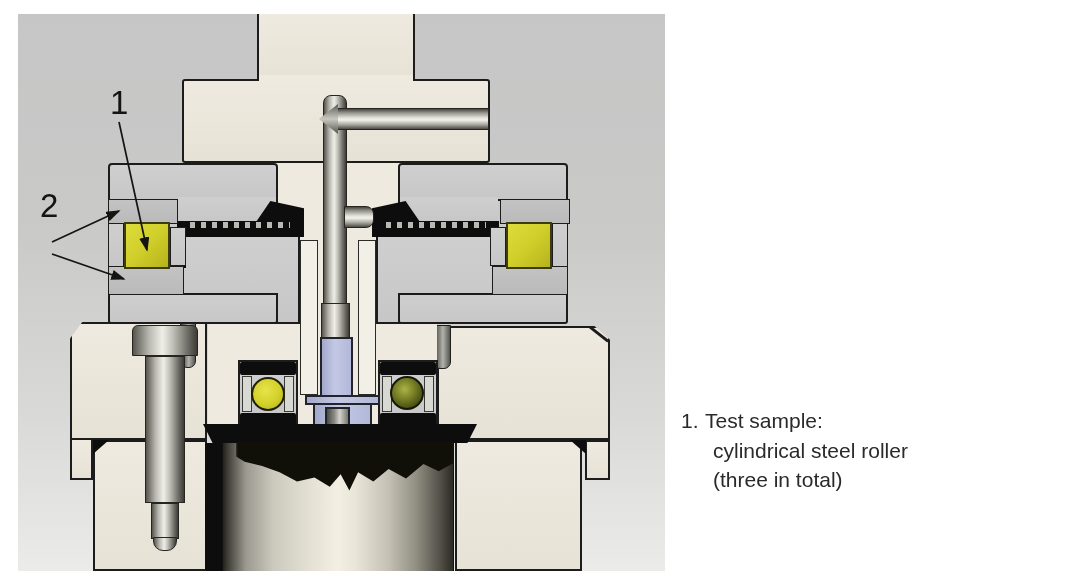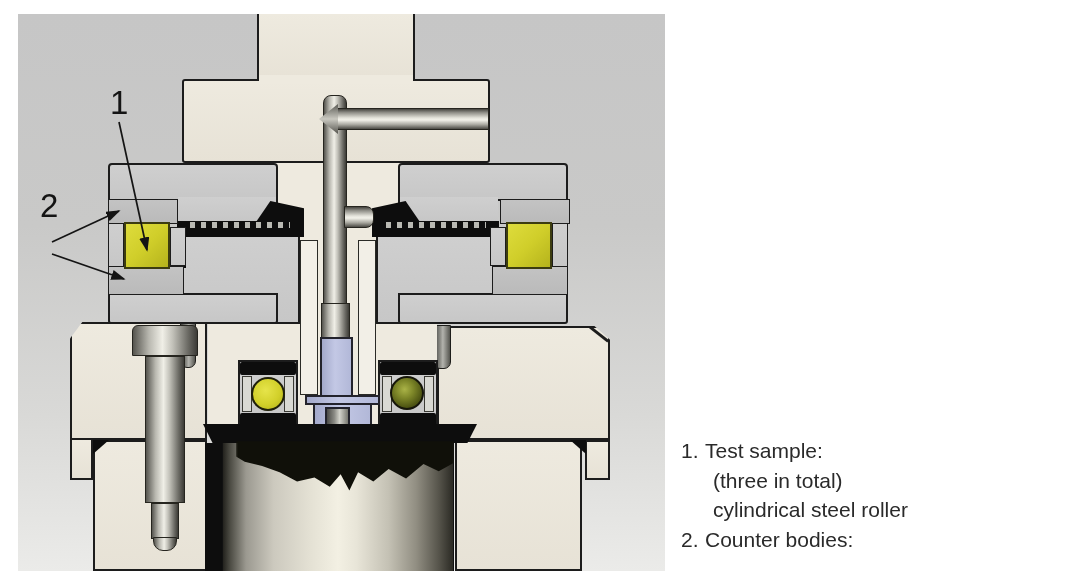--- a/index.html
+++ b/index.html
@@ -22,21 +22,21 @@
   .cage{background:#d9d9d3;border:1px solid #3a3a34;}
   .teeth{background:repeating-linear-gradient(90deg,#b9b9b3 0 5px,transparent 5px 11px);}
   .slot{background:linear-gradient(90deg,#4a4a46,#8b8b85 35%,#d3d3cb 60%,#77776f);border:2px solid #23232c;}
   .rollerC{border-radius:50%;background:radial-gradient(circle at 42% 38%,#e6e44a,var(--roller-yellow,#d2d02a) 55%,#b0ae18 100%);border:2px solid #20200a;}
   .sphere{border-radius:50%;background:radial-gradient(circle at 42% 38%,#aab347 0%,#7d8628 35%,var(--sphere-olive,#4e5513) 70%,#343a0a 100%);border:2px solid #16160a;}
   .cyl{background:linear-gradient(90deg,#23221d 0%,#4b4a42 3%,#9b9990 10%,#ccc9be 22%,#e4e1d4 38%,#f3f0e3 50%,#e8e5d8 58%,#c4c1b4 72%,#918e82 84%,#55534a 94%,#2b2a24 100%);border-left:1px solid #111;border-right:1px solid #111;}
   .smudge{background:#101009;filter:blur(1.3px);
     clip-path:polygon(0 0,100% 0,100% 42%,93% 58%,86% 44%,78% 72%,70% 54%,63% 78%,56% 60%,52% 95%,48% 64%,43% 88%,36% 70%,28% 78%,20% 60%,12% 48%,4% 40%,0 30%);}
   .callout{position:absolute;font-size:33px;font-weight:400;color:var(--label-color,#141414);line-height:1;}
   .arrows{position:absolute;left:0;top:0;pointer-events:none;}
-  .legend{position:absolute;left:681px;top:436px;width:370px;font-size:21px;line-height:29.6px;color:var(--text-color,#2a2a2a);}
+  .legend{position:absolute;left:681px;top:406px;width:370px;font-size:21px;line-height:29.6px;color:var(--text-color,#2a2a2a);}
   .legend .num{display:inline-block;width:24px;}
   .legend .sub{padding-left:32px;}
   .chamferL{clip-path:polygon(0 14%,9% 0,100% 0,100% 100%,0 100%);}
   .chamferR{clip-path:polygon(0 0,91% 0,100% 12%,100% 100%,0 100%);}
 </style>
 </head>
 <body>
 
 <div class="stage">
   <div class="cad">
@@ -138,20 +138,19 @@
       </defs>
       <line x1="101" y1="108" x2="129" y2="236" stroke="#141414" stroke-width="1.7" marker-end="url(#ah)"></line>
       <line x1="34" y1="228" x2="101" y2="197" stroke="#141414" stroke-width="1.7" marker-end="url(#ah)"></line>
       <line x1="34" y1="240" x2="106" y2="265" stroke="#141414" stroke-width="1.7" marker-end="url(#ah)"></line>
     </svg>
   </div>
 
   <div class="legend">
     <div>
       <div class="line"><span class="num">1.</span><span>Test sample:</span></div>
+      <div class="sub">cylindrical steel roller</div>
       <div class="sub">(three in total)</div>
-      <div class="sub">cylindrical steel roller</div>
     </div>
     <div>
-      <div class="line"><span class="num">2.</span><span>Counter bodies:</span></div>
     </div>
   </div>
 </div>
 
 </body></html>

